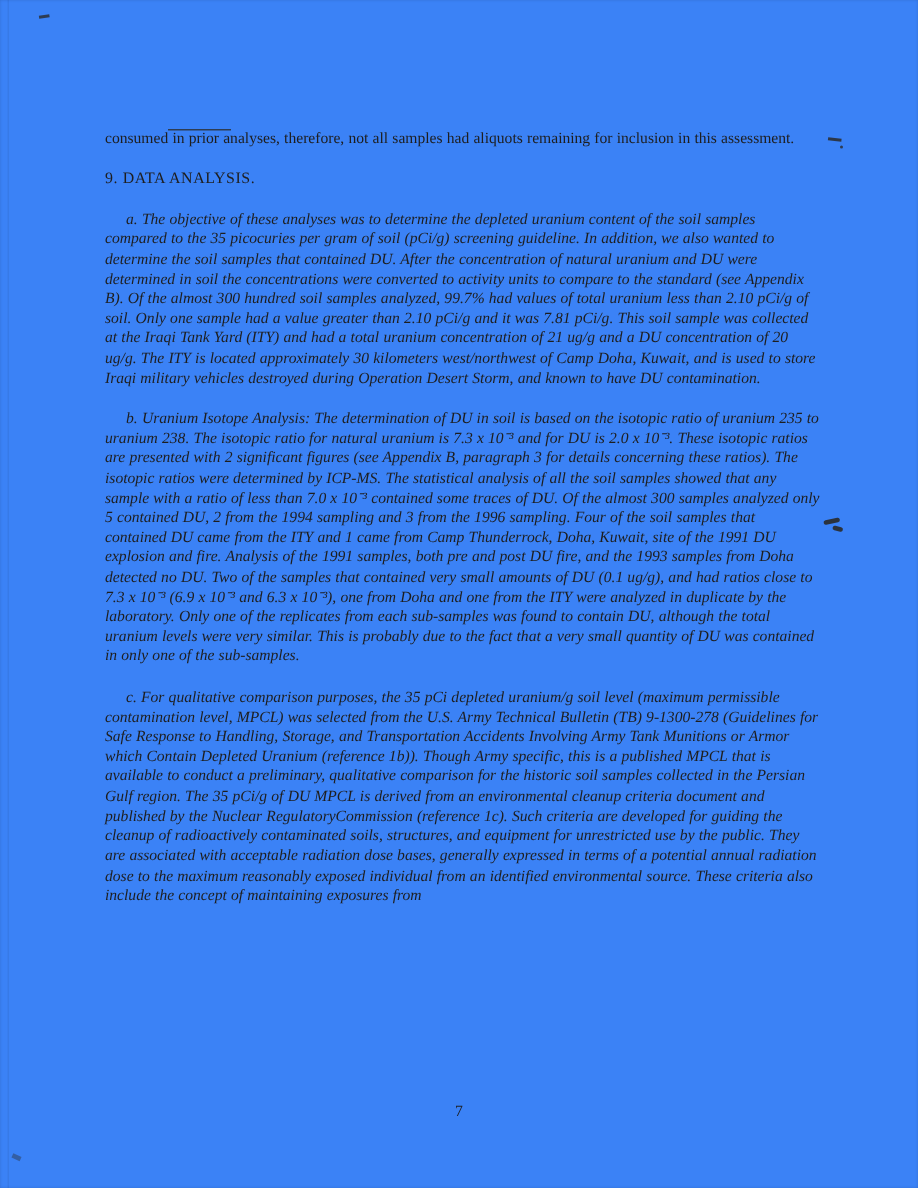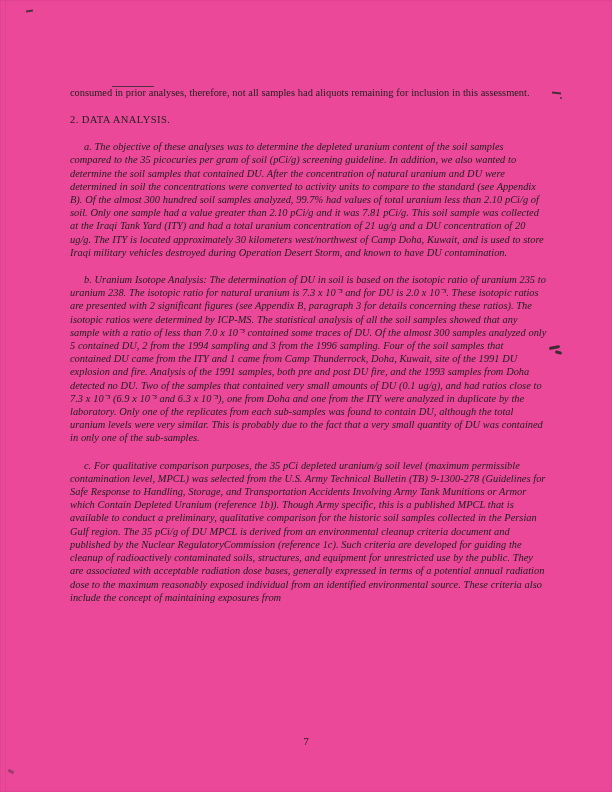--- a/index.html
+++ b/index.html
@@ -5,21 +5,21 @@
   html, body {
     margin: 0;
     padding: 0;
     background: #e9e8e4;
   }
   .page {
     position: relative;
     width: 612px;
     height: 792px;
     margin: 0 auto;
-    background: #ec4899;
+    background: #3b82f6;
     overflow: hidden;
     font-family: "Liberation Serif", serif;
     color: #1e1e1e;
     box-shadow: inset 0 0 2px rgba(0,0,0,0.15);
   }
   .content {
     position: absolute;
     left: 70px;
     top: 86px;
     width: 477px;
@@ -65,21 +65,21 @@
   .artifact-smudge-bl  { left: 8px;   top: 770px; width: 6px;  height: 3px; transform: rotate(25deg); opacity: .4; }
 </style>
 </head>
 <body>
 
 <div class="page">
 
   <div class="content">
     <p class="para">consumed in prior analyses, therefore, not all samples had aliquots remaining for inclusion in this assessment.</p>
 
-    <p class="heading">2. DATA ANALYSIS.</p>
+    <p class="heading">9. DATA ANALYSIS.</p>
 
     <p class="para indent">a.  The objective of these analyses was to determine the depleted uranium content of the soil samples compared to the 35 picocuries per gram of soil (pCi/g) screening guideline.  In addition, we also wanted to determine the soil samples that contained DU.  After the concentration of natural uranium and DU were determined in soil the concentrations were converted to activity units to compare to the standard (see Appendix B).  Of the almost 300 hundred soil samples analyzed, 99.7% had values of total uranium less than 2.10 pCi/g of soil.  Only one sample had a value greater than 2.10 pCi/g and it was 7.81 pCi/g.  This soil sample was collected at the Iraqi Tank Yard (ITY) and had a total uranium concentration of 21 ug/g and a DU concentration of 20 ug/g.  The ITY is located approximately 30 kilometers west/northwest of Camp Doha, Kuwait, and is used to store Iraqi military vehicles destroyed during Operation Desert Storm, and known to have DU contamination.</p>
 
     <p class="para indent">b.  Uranium Isotope Analysis:  The determination of DU in soil is based on the isotopic ratio of uranium 235 to uranium 238.  The isotopic ratio for natural uranium is 7.3 x 10⁻³ and for DU is 2.0 x 10⁻³.  These isotopic ratios are presented with 2 significant figures (see Appendix B, paragraph 3 for details concerning these ratios).  The isotopic ratios were determined by ICP-MS.  The statistical analysis of all the soil samples showed that any sample with a ratio of less than 7.0 x 10⁻³ contained some traces of DU.  Of the almost 300 samples analyzed only 5 contained DU, 2 from the 1994 sampling and 3 from the 1996 sampling.  Four of the soil samples that contained DU came from the ITY and 1 came from Camp Thunderrock, Doha, Kuwait, site of the 1991 DU explosion and fire.  Analysis of the 1991 samples, both pre and post DU fire, and the 1993 samples from Doha detected no DU.  Two of the samples that contained very small amounts of DU (0.1 ug/g), and had ratios close to 7.3 x 10⁻³ (6.9 x 10⁻³ and 6.3 x 10⁻³), one from Doha and one from the ITY were analyzed in duplicate by the laboratory.  Only one of the replicates from each sub-samples was found to contain DU, although the total uranium levels were very similar.  This is probably due to the fact that a very small quantity of DU was contained in only one of the sub-samples.</p>
 
     <p class="para indent">c.  For qualitative comparison purposes, the 35 pCi depleted uranium/g soil level (maximum permissible contamination level, MPCL) was selected from the U.S. Army Technical Bulletin (TB) 9-1300-278 (Guidelines for Safe Response to Handling, Storage, and Transportation Accidents Involving Army Tank Munitions or Armor which Contain Depleted Uranium (reference 1b)).  Though Army specific, this is a published MPCL that is available to conduct a preliminary, qualitative comparison for the historic soil samples collected in the Persian Gulf region.  The 35 pCi/g of DU MPCL is derived from an environmental cleanup criteria document and published by the Nuclear RegulatoryCommission (reference 1c).  Such criteria are developed for guiding the cleanup of radioactively contaminated soils, structures, and equipment for unrestricted use by the public.  They are associated with acceptable radiation dose bases, generally expressed in terms of a potential annual radiation dose to the maximum reasonably exposed individual from an identified environmental source.  These criteria also include the concept of maintaining exposures from</p>
   </div>
 
   <div class="page-number">7</div>
 

